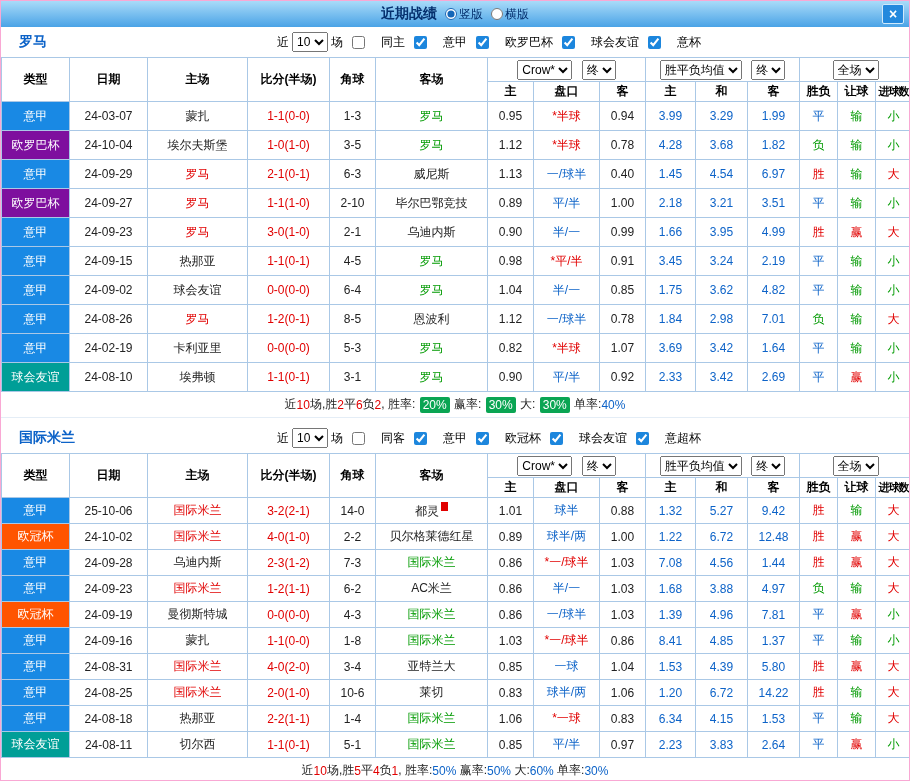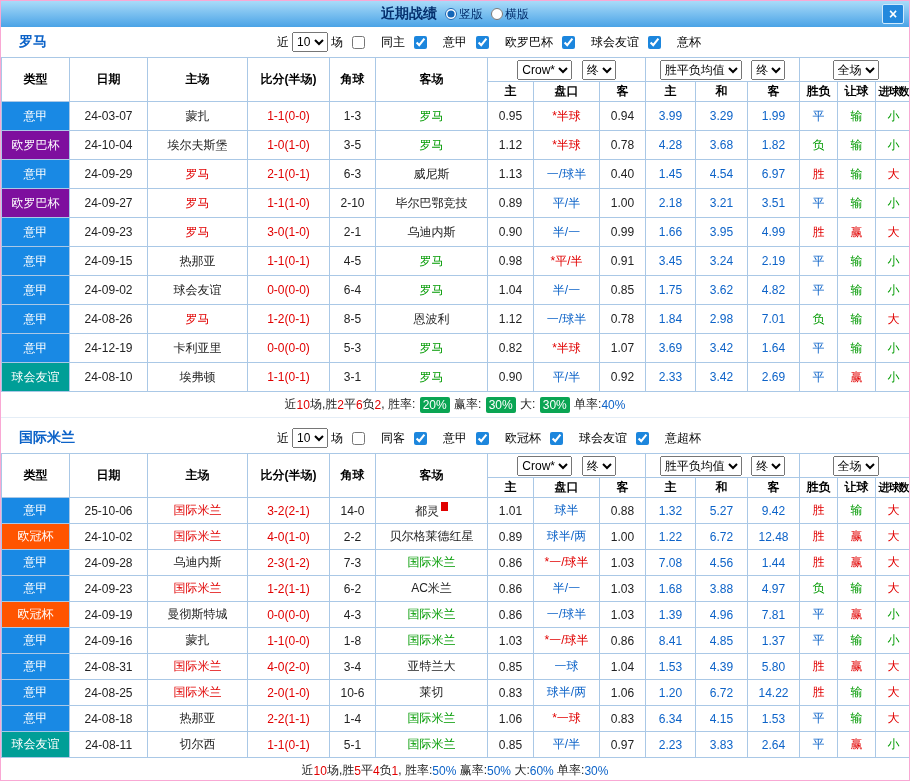--- a/index.html
+++ b/index.html
@@ -269,21 +269,21 @@
             <td>0.78</td>
             <td class="c-b">1.84</td>
             <td class="c-b">2.98</td>
             <td class="c-b">7.01</td>
             <td class="c-g">负</td>
             <td class="c-g">输</td>
             <td class="c-r">大</td>
           </tr>
           <tr>
             <td class="lg-td" style="background: rgb(25, 137, 228);">意甲</td>
-            <td>24-12-19</td>
+            <td>24-02-19</td>
             <td class="c-k">卡利亚里</td>
             <td class="c-r">0-0(0-0)</td>
             <td>5-3</td>
             <td class="c-g">罗马</td>
             <td>0.82</td>
             <td class="c-r">*半球</td>
             <td>1.07</td>
             <td class="c-b">3.69</td>
             <td class="c-b">3.42</td>
             <td class="c-b">1.64</td>

